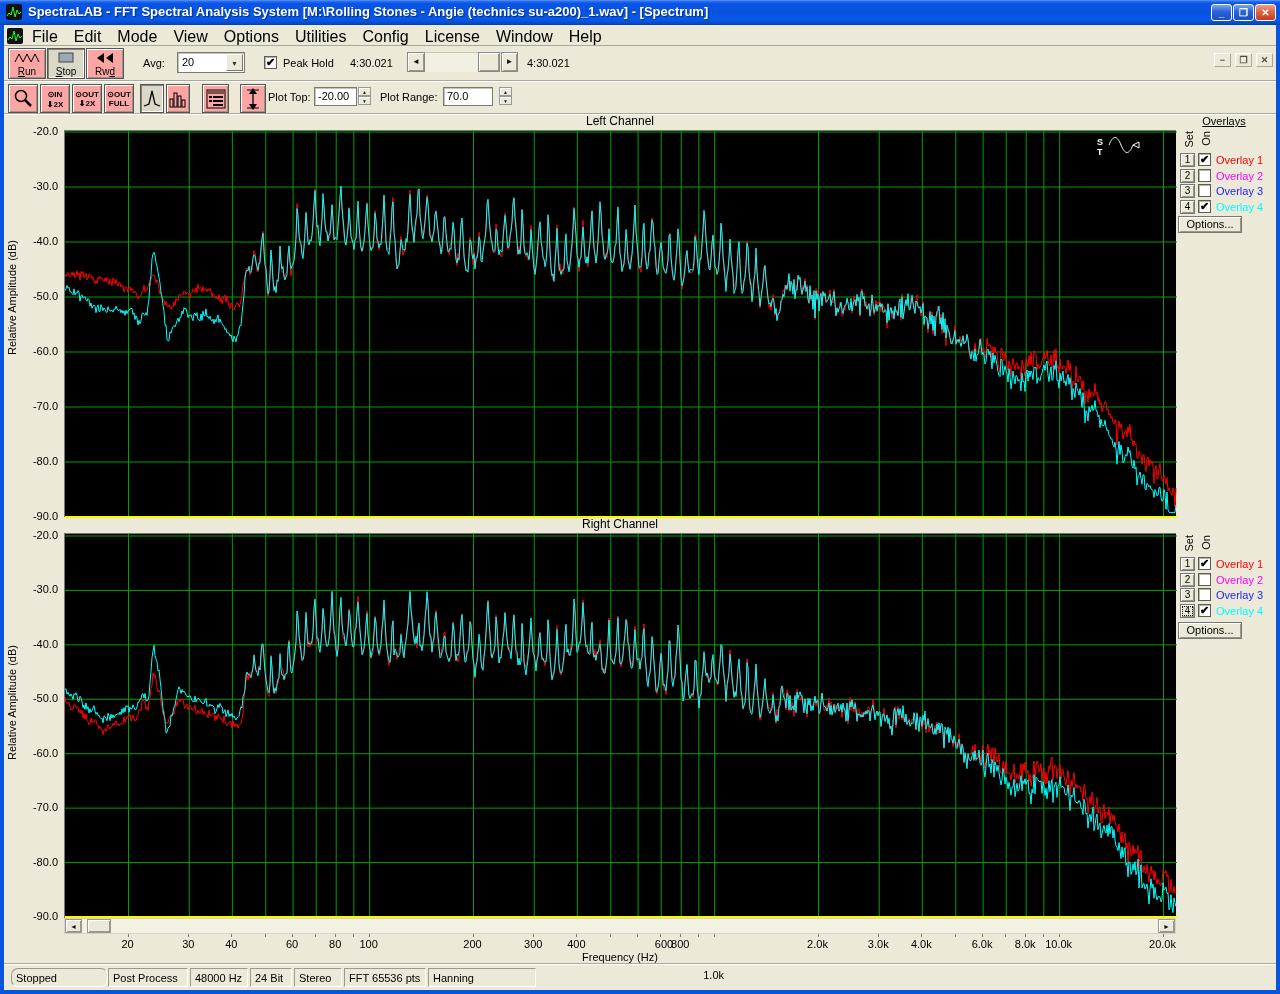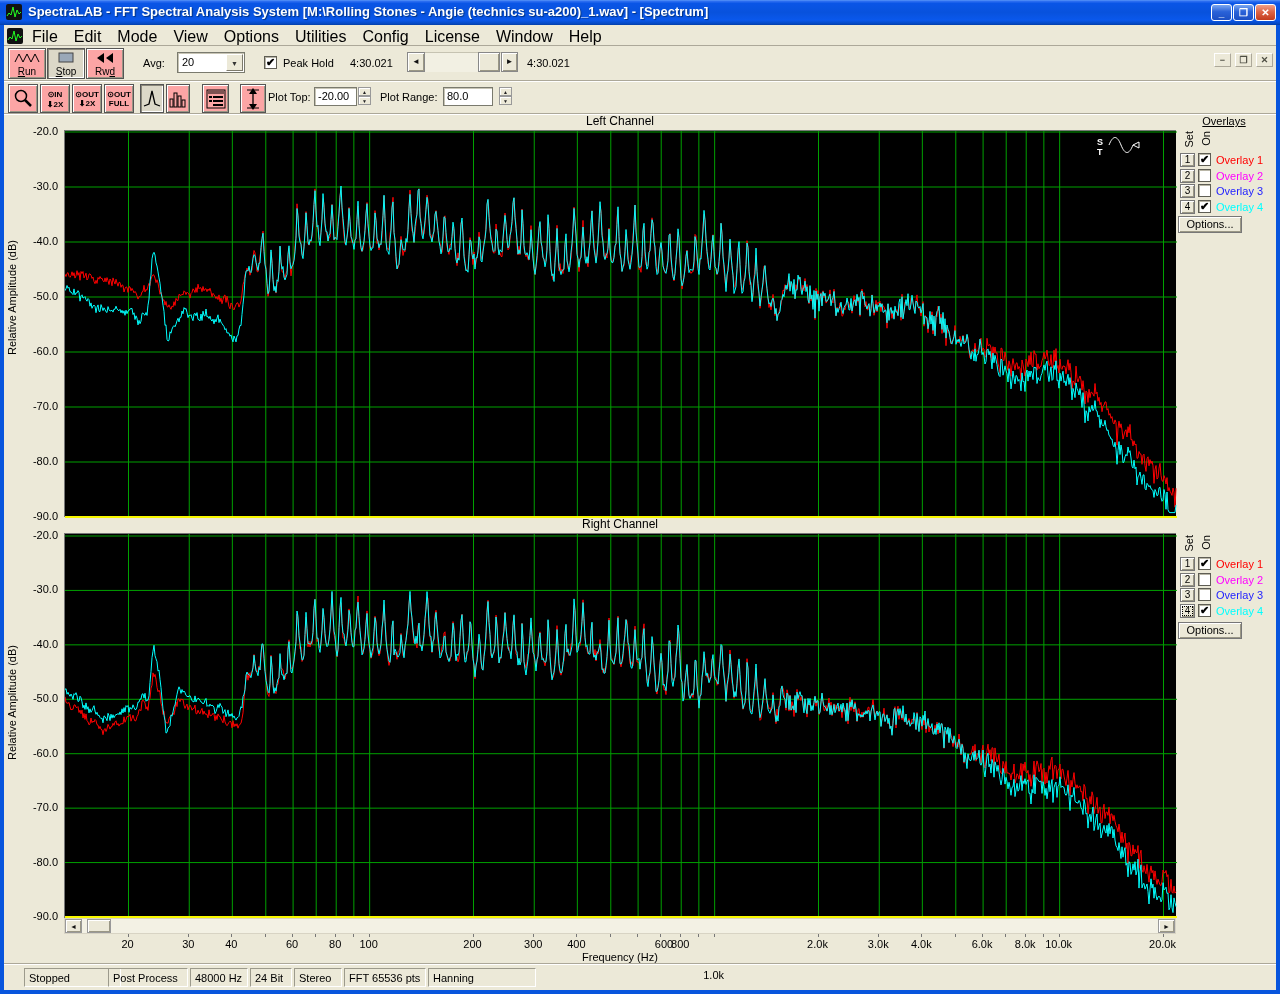--- a/index.html
+++ b/index.html
@@ -139,21 +139,21 @@
       <line x1="3" y1="2" x2="15" y2="2" stroke="#000"></line>
       <line x1="3" y1="20" x2="15" y2="20" stroke="#000"></line>
     </svg></div>
 <div class="abs t-lbl" style="left:268px;top:91px">Plot Top:</div>
 <div class="abs num-input" style="left:314px;top:87px;width:43px;height:19px">-20.00</div>
 <div class="abs spin" style="left:358px;top:87px;height:19px">
     <div>▲</div>
     <div>▼</div>
   </div>
 <div class="abs t-lbl" style="left:380px;top:91px">Plot Range:</div>
-<div class="abs num-input" style="left:443px;top:87px;width:50px;height:19px">80.0</div>
+<div class="abs num-input" style="left:443px;top:87px;width:50px;height:19px">70.0</div>
 <div class="abs spin" style="left:499px;top:87px;height:19px">
     <div>▲</div>
     <div>▼</div>
   </div>
 <div class="abs groove-d" style="top:113px"></div>
 <div class="abs groove-l" style="top:114px"></div>
 
 <div class="abs chan-title" style="left:64px;top:114px;width:1112px">Left Channel</div>
 <div class="abs plot" id="plot-left" style="left:64px;top:130px;width:1112px;height:387px">
     <svg width="1112" height="387" style="display:block">
@@ -357,21 +357,21 @@
     <div class="abs ovl-lbl" style="left: 1216px; top: 589.2px; color: rgb(34, 34, 255);">Overlay 3</div>
     <div class="abs num-btn" style="left: 1180px; top: 603.8px; outline: rgb(0, 0, 0) dotted 1px; outline-offset: -3px;">4</div>
     <div class="abs checkbox" style="left: 1198px; top: 603.8px;">✔</div>
     <div class="abs ovl-lbl" style="left: 1216px; top: 604.8px; color: rgb(0, 255, 255);">Overlay 4</div>
     <div class="abs opt-btn" style="left: 1178px; top: 622px;">Options...</div>
   </div>
 
 <div class="abs groove-d" style="top:963px"></div>
 <div class="abs groove-l" style="top:964px"></div>
 <div id="statusbar">
-    <div class="abs status-panel" style="left: 24px; width: 97px;">Stopped</div>
+    <div class="abs status-panel" style="left: 11px; width: 97px; border-radius: 7px;">Stopped</div>
     <div class="abs status-panel" style="left: 108px; width: 80px;">Post Process</div>
     <div class="abs status-panel" style="left: 190px; width: 58px;">48000 Hz</div>
     <div class="abs status-panel" style="left: 250px; width: 42px;">24 Bit</div>
     <div class="abs status-panel" style="left: 294px; width: 48px;">Stereo</div>
     <div class="abs status-panel" style="left: 344px; width: 82px;">FFT 65536 pts</div>
     <div class="abs status-panel" style="left: 428px; width: 108px;">Hanning</div>
   </div>
 
 <div class="abs border" style="left:0;top:25px;width:4px;height:969px"></div>
 <div class="abs border" style="left:1276px;top:25px;width:4px;height:969px"></div>

